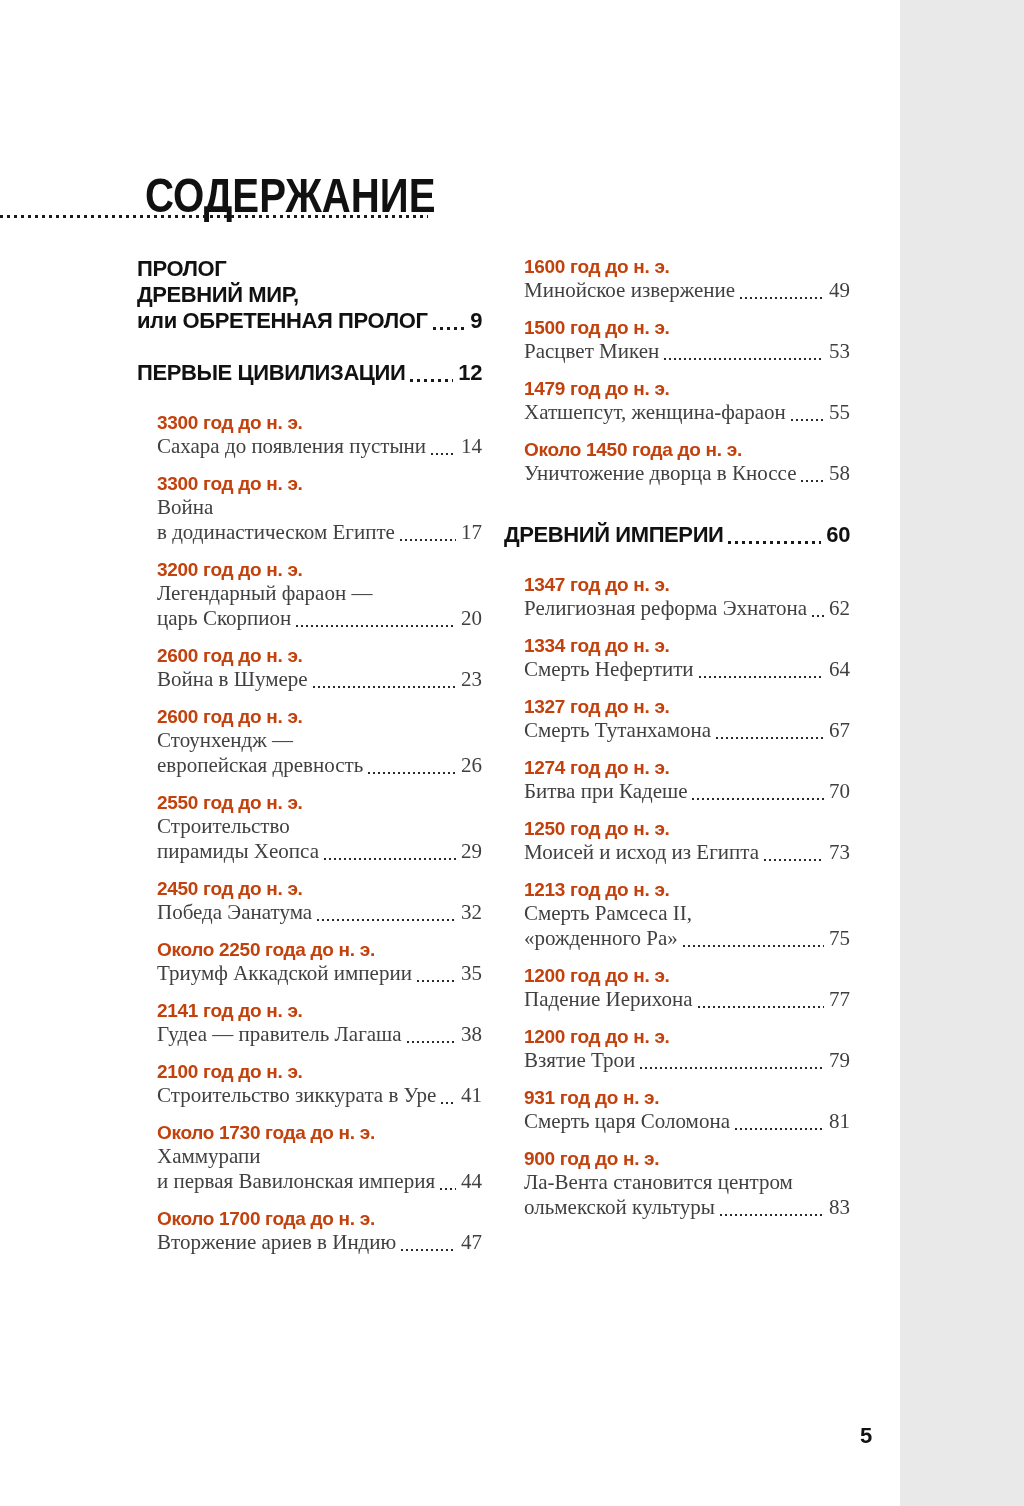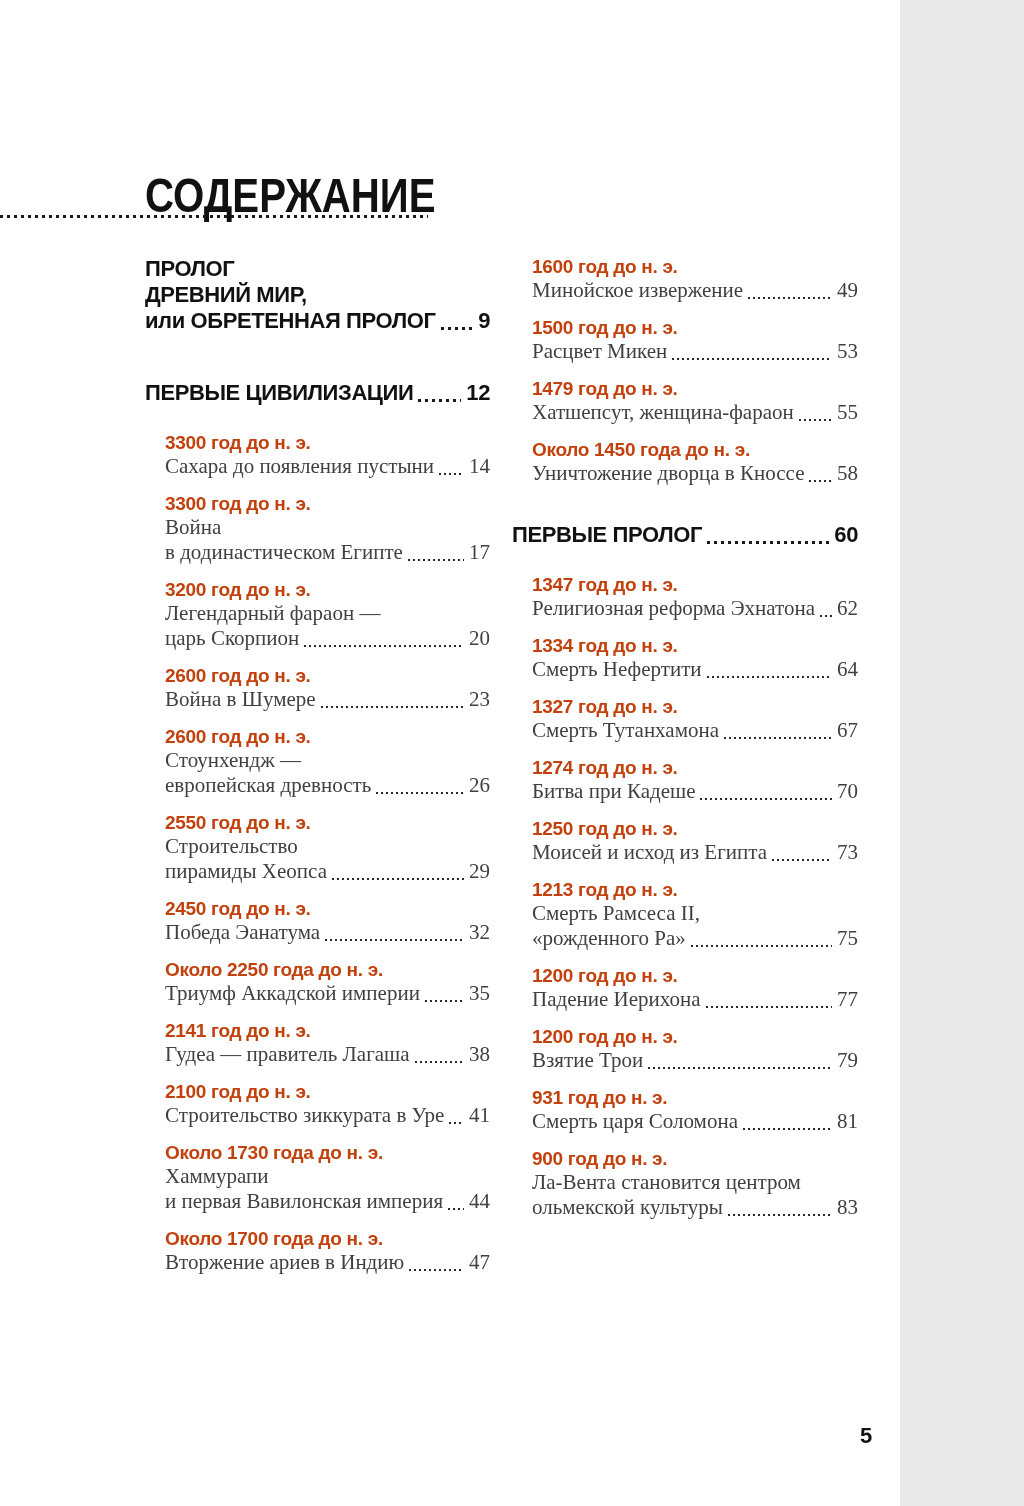--- a/index.html
+++ b/index.html
@@ -27,40 +27,40 @@
   .title-rule {
     position: absolute;
     left: 0;
     top: 215px;
     width: 428px;
     height: 3px;
     background: repeating-linear-gradient(90deg, #1a1a1a 0 3px, transparent 3px 7px);
   }
   .columns {
     position: absolute;
-    left: 145px;
+    left: 137px;
     top: 256px;
     width: 713px;
     display: flex;
     align-items: flex-start;
   }
   .col { box-sizing: border-box; }
   .col-left  { width: 345px; margin-right: 22px; }
   .col-right { width: 346px; }
 
   .item { }
   .section {
     font-weight: 700;
     font-size: 22px;
     line-height: 26px;
     letter-spacing: -0.4px;
     color: #111111;
     margin-bottom: 26px;
   }
-  .section + .section { margin-top: 46px; }
+  .section + .section { margin-top: 26px; }
   .entry + .section { margin-top: 36px; }
   .entry {
     margin: 0 0 14px 20px;
   }
   .date {
     font-weight: 700;
     font-size: 19px;
     line-height: 22px;
     letter-spacing: -0.3px;
     color: #c2410c;
@@ -253,21 +253,21 @@
         <div class="item entry">
           <div class="date">Около 1450 года до н. э.</div>
           <div class="tit-line row">
             <span class="line-text">Уничтожение дворца в Кноссе</span>
             <span class="leader"></span>
             <span class="pageno">58</span>
           </div>
         </div>
         <div class="item section">
           <div class="sec-line row">
-            <span class="line-text">ПЕРВЫЕ ПРОЛОГ</span>
+            <span class="line-text">ДРЕВНИЙ ИМПЕРИИ</span>
             <span class="leader leader-bold"></span>
             <span class="pageno">60</span>
           </div>
         </div>
         <div class="item entry">
           <div class="date">1347 год до н. э.</div>
           <div class="tit-line row">
             <span class="line-text">Религиозная реформа Эхнатона</span>
             <span class="leader"></span>
             <span class="pageno">62</span>

